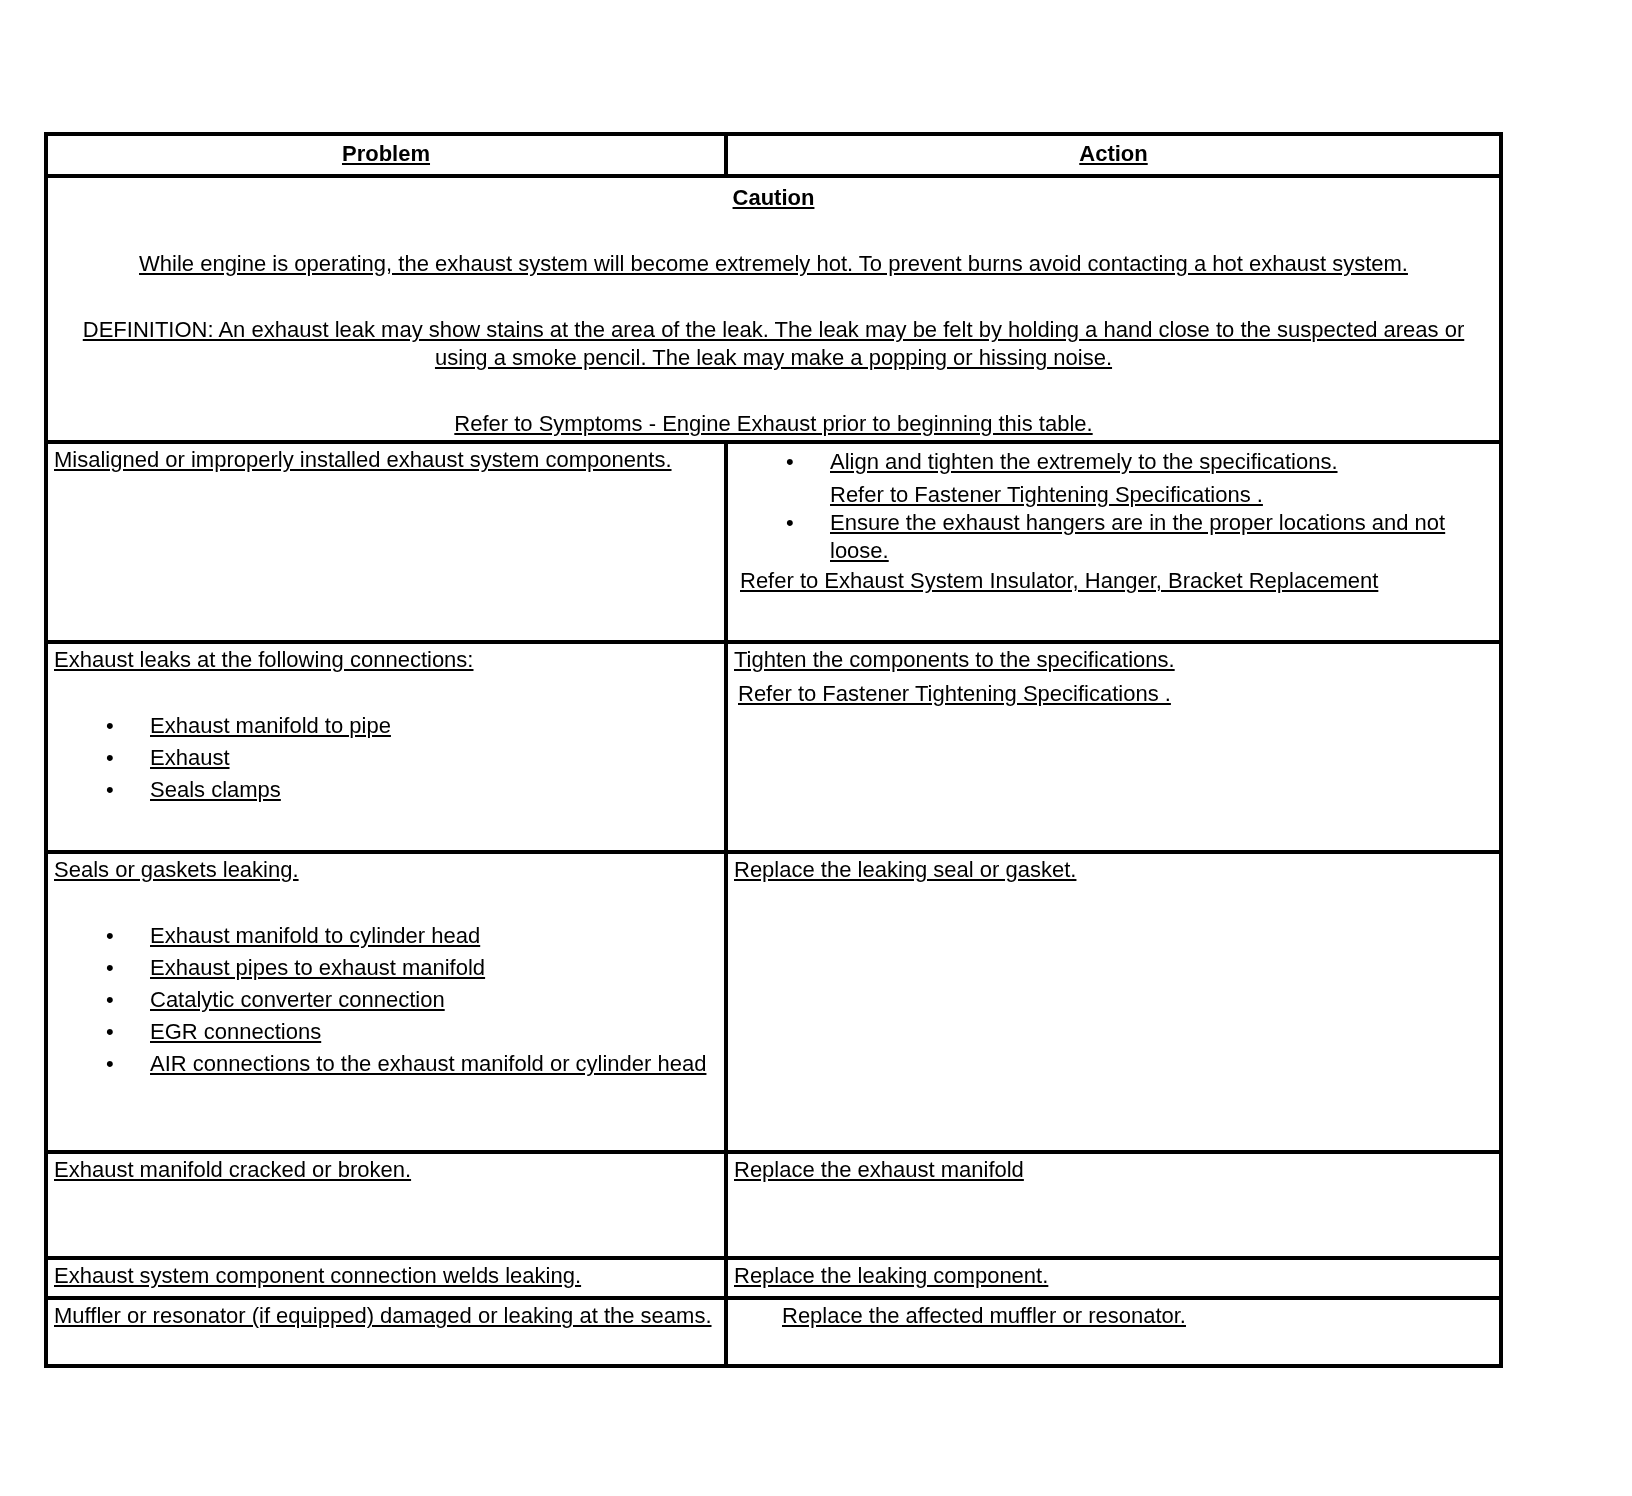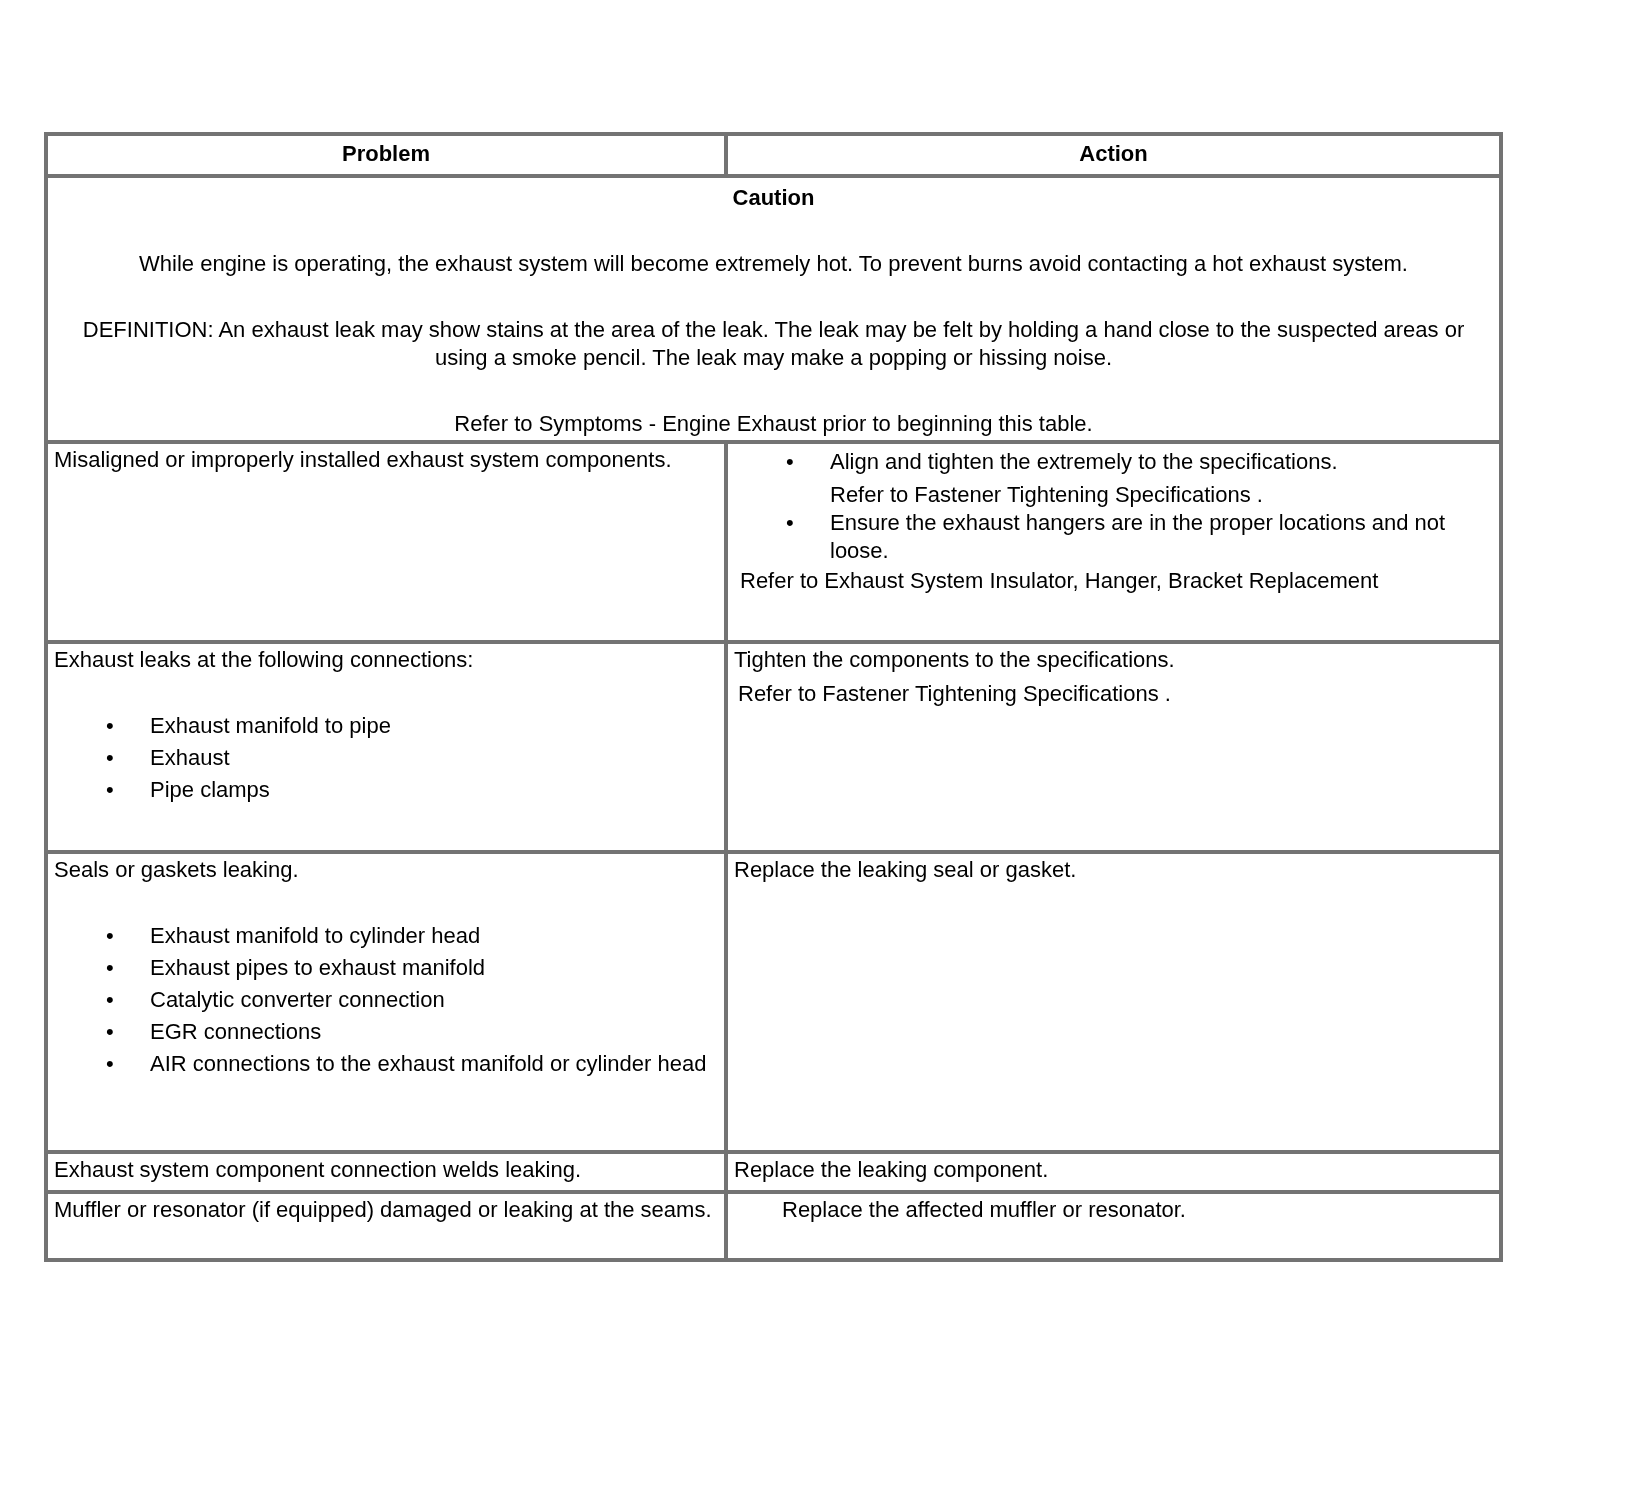--- a/index.html
+++ b/index.html
@@ -1,19 +1,19 @@
 <!DOCTYPE html>
 <html><head>
   <meta charset="utf-8">
   <style>
     html, body { margin: 0; padding: 0; background: #ffffff; }
     body { width: 1632px; height: 1496px; position: relative; font-family: "Liberation Sans", sans-serif; color: #000; }
     .page { position: absolute; left: 44px; top: 132px; width: 1455px; }
     table { border-collapse: collapse; width: 1455px; table-layout: fixed; font-size: 22px; line-height: 28px; }
-    td, th { border: 4px solid #737373; vertical-align: top; padding: 2px 6px 4px 6px; }
+    td, th { border: 4px solid #000000; vertical-align: top; padding: 2px 6px 4px 6px; text-decoration: underline; }
     col.c1 { width: 680px; }
     col.c2 { width: 775px; }
     th { font-weight: bold; text-align: center; height: 30px; padding-top: 4px; }
     .caution-title { font-weight: bold; margin: 4px 0 0 0; }
     .p { margin: 0; }
     .gap1 { height: 38px; }
     .gap2 { height: 38px; }
     ul.bul { list-style: none; margin: 0; padding: 0; }
     ul.bul li { position: relative; padding-left: 96px; }
     ul.bul li .dot { position: absolute; left: 52px; top: 0; }
@@ -76,21 +76,21 @@
         </td>
       </tr>
 
       <tr class="row-tall-2">
         <td>
           <p class="p">Exhaust leaks at the following connections:</p>
           <div style="height:38px;"></div>
           <ul class="bul">
             <li style="margin-bottom:4px;"><span class="dot">•</span><span>Exhaust manifold to pipe</span></li>
             <li style="margin-bottom:4px;"><span class="dot">•</span><span>Exhaust</span></li>
-            <li><span class="dot">•</span><span>Pipe clamps</span></li>
+            <li><span class="dot">•</span><span>Seals clamps</span></li>
           </ul>
         </td>
         <td>
           <p class="p">Tighten the components to the specifications.</p>
           <p class="p" style="padding-left:4px; margin-top:6px;">Refer to Fastener Tightening Specifications .</p>
         </td>
       </tr>
 
       <tr class="row-tall-3">
         <td>
@@ -103,20 +103,28 @@
             <li style="margin-bottom:4px;"><span class="dot">•</span><span>EGR connections</span></li>
             <li><span class="dot">•</span><span>AIR connections to the exhaust manifold or cylinder head</span></li>
           </ul>
         </td>
         <td>
           <p class="p">Replace the leaking seal or gasket.</p>
         </td>
       </tr>
 
 
+      <tr class="row-mid">
+        <td>
+          <p class="p">Exhaust manifold cracked or broken.</p>
+        </td>
+        <td>
+          <p class="p">Replace the exhaust manifold</p>
+        </td>
+      </tr>
 
       <tr class="row-short">
         <td>
           <p class="p">Exhaust system component connection welds leaking.</p>
         </td>
         <td>
           <p class="p">Replace the leaking component.</p>
         </td>
       </tr>
 

